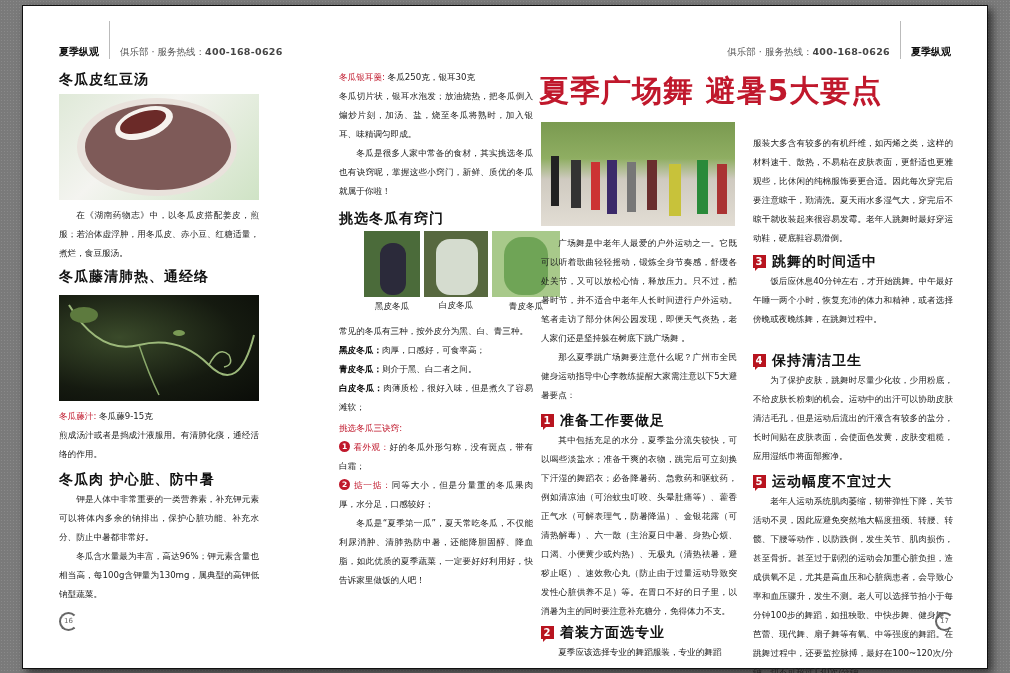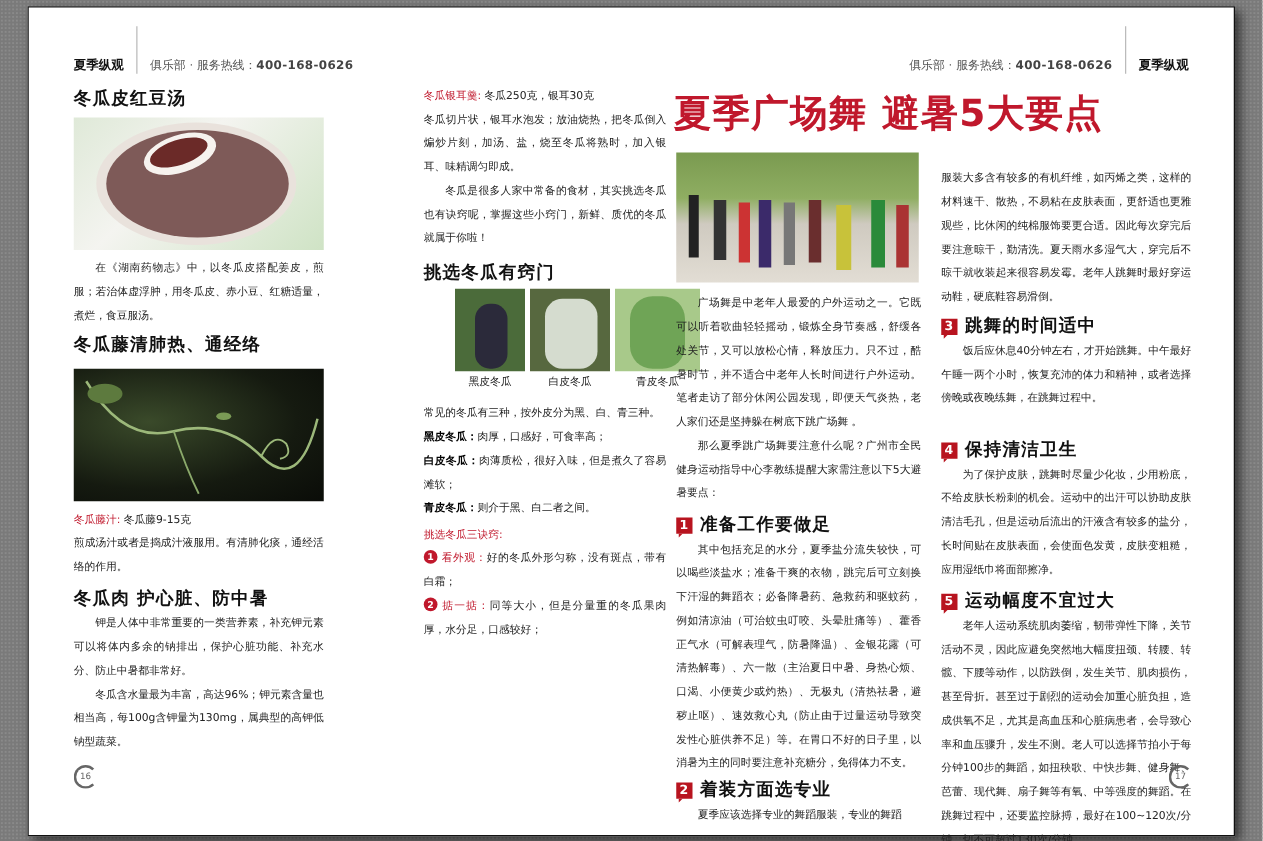--- a/index.html
+++ b/index.html
@@ -114,25 +114,26 @@
         </div>
         <div style="width:68px;">
           <div class="photo" style="width:68px;height:66px;background:#a8c98a;">
             <div style="position:absolute;left:12px;top:6px;width:44px;height:58px;border-radius:18px;background:#6fa456;"></div>
           </div>
           <div class="cap">青皮冬瓜</div>
         </div>
       </div>
       <p style="margin-top:6px;">常见的冬瓜有三种，按外皮分为黑、白、青三种。</p>
       <p><span class="bold">黑皮冬瓜：</span><span>肉厚，口感好，可食率高；</span></p>
+      <p><span class="bold">青皮冬瓜：</span><span>则介于黑、白二者之间。</span></p>
       <p><span class="bold">白皮冬瓜：</span><span>肉薄质松，很好入味，但是煮久了容易滩软；</span></p>
-      <p><span class="bold">青皮冬瓜：</span><span>则介于黑、白二者之间。</span></p>
       <p class="red" style="margin-top:2px;">挑选冬瓜三诀窍:</p>
       <p><span class="num-badge">1</span><span class="red">看外观：</span><span>好的冬瓜外形匀称，没有斑点，带有白霜；</span></p>
       <p><span class="num-badge">2</span><span class="red">掂一掂：</span><span>同等大小，但是分量重的冬瓜果肉厚，水分足，口感较好；</span></p>
+      <p class="ind">冬瓜是“夏季第一瓜”，夏天常吃冬瓜，不仅能利尿消肿、清肺热防中暑，还能降胆固醇、降血脂，如此优质的夏季蔬菜，一定要好好利用好，快告诉家里做饭的人吧！</p>
     </div>
 
     <div class="pagenum" style="left:36px;">16</div>
   </div>
 
   <div class="page right">
     <div class="hdr">
       <span class="hot"><span>俱乐部 · 服务热线：</span><b>400-168-0626</b></span>
       <span class="vline"></span>
       <span class="sec">夏季纵观</span>

